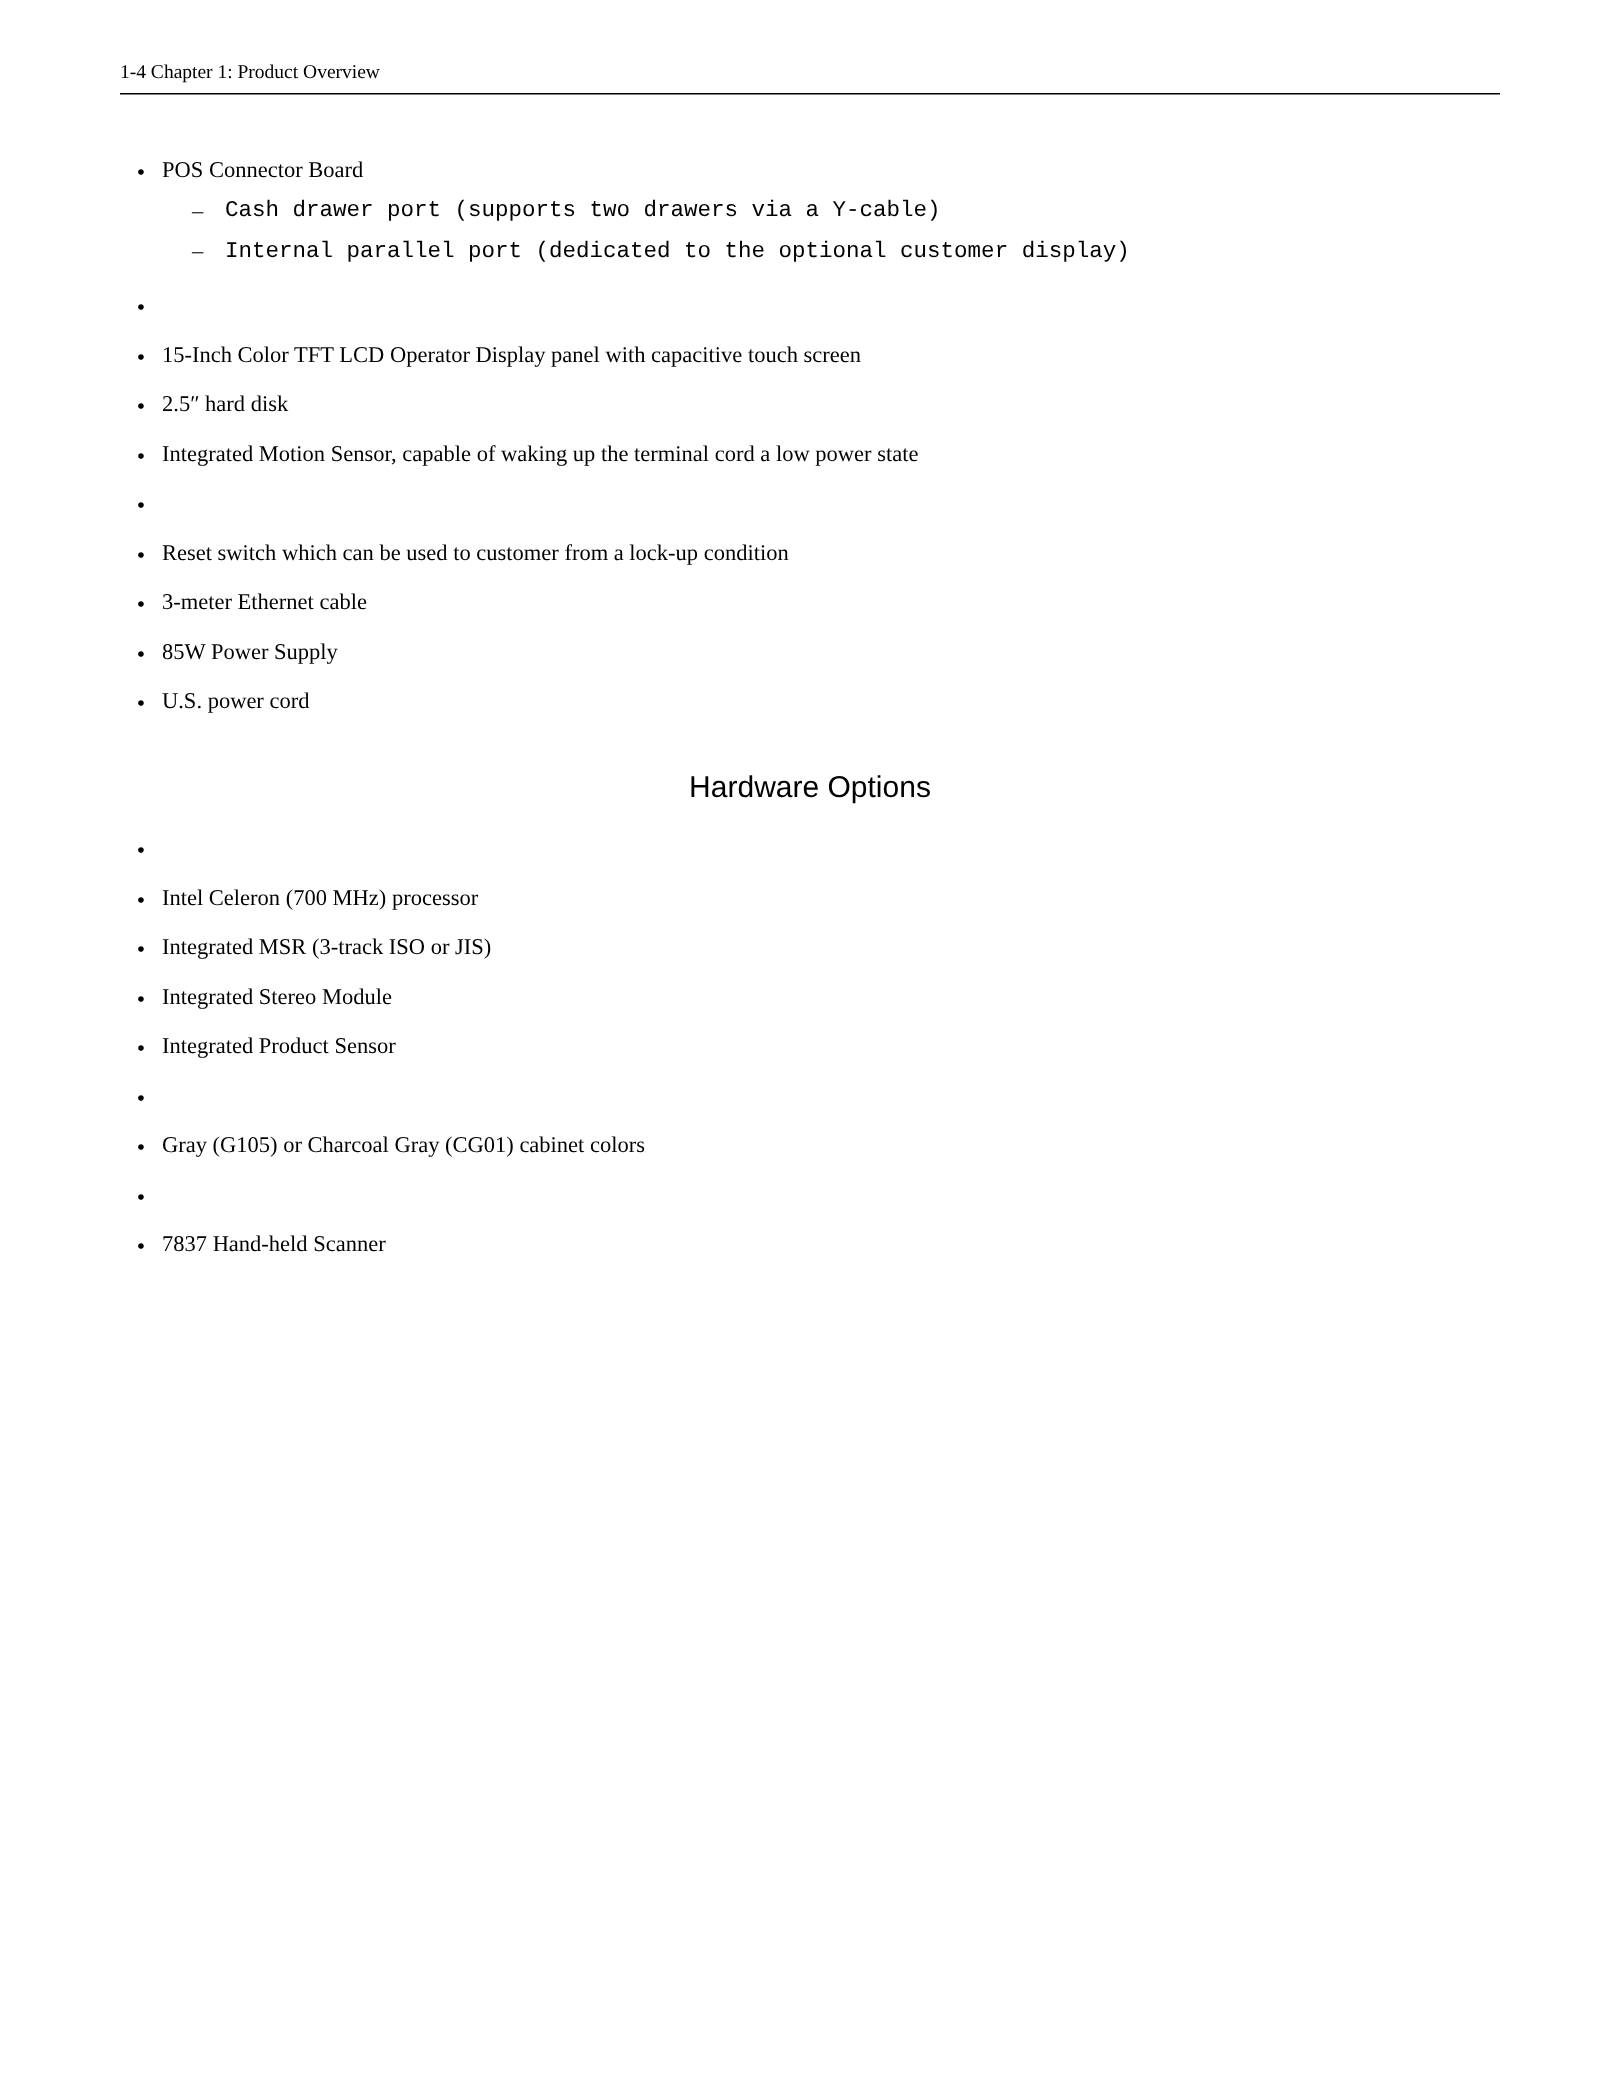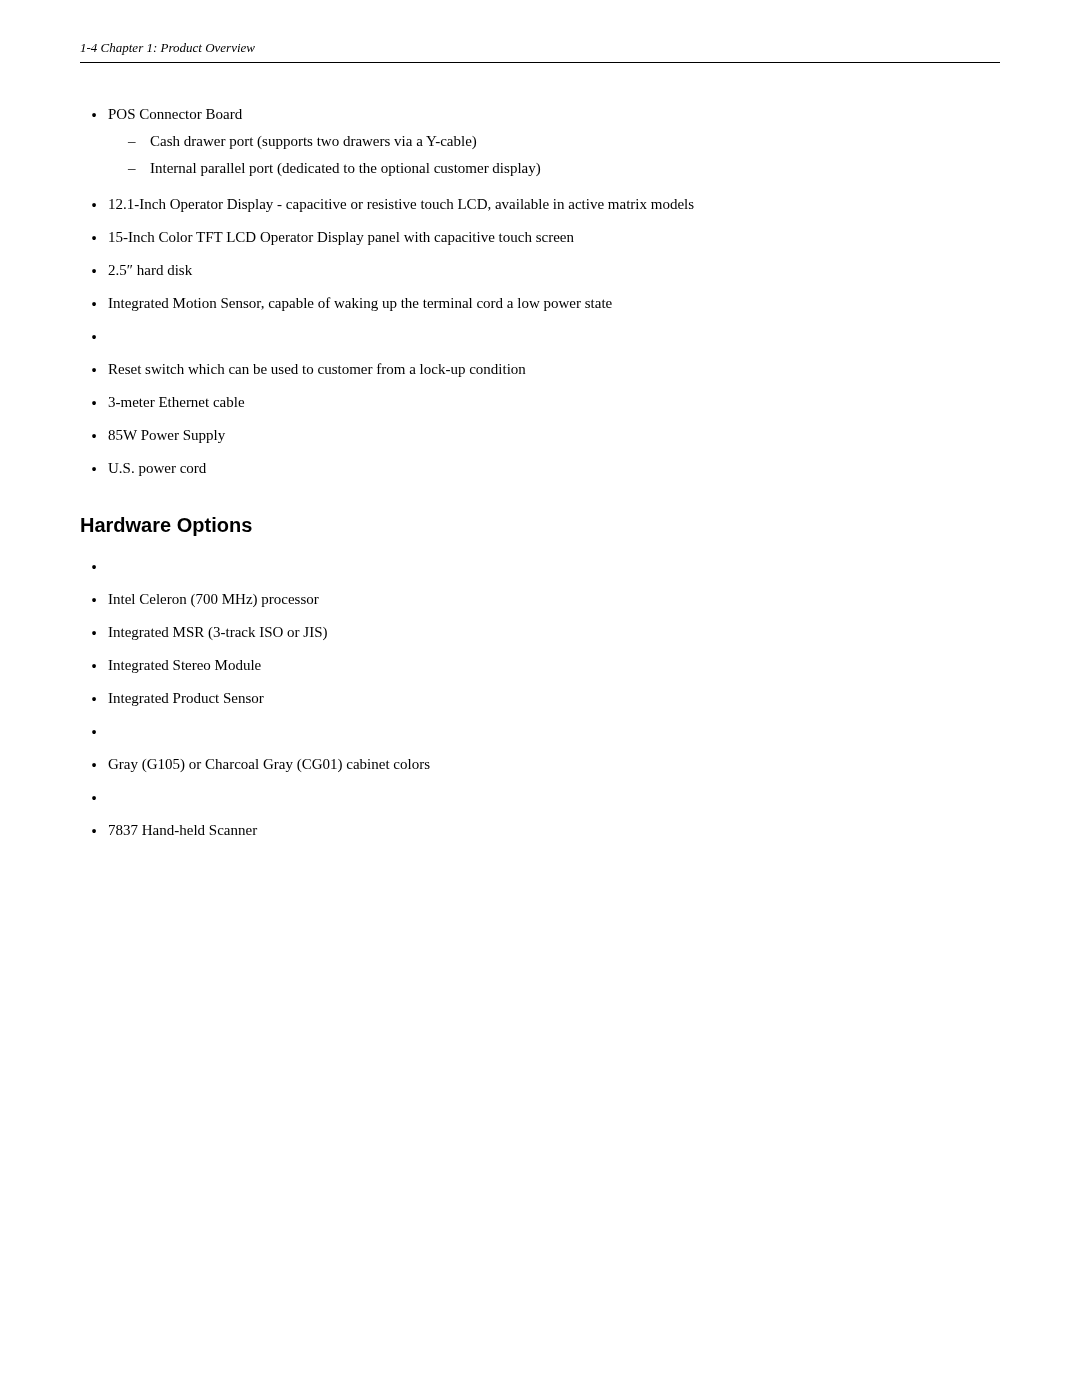--- a/index.html
+++ b/index.html
@@ -27,21 +27,20 @@
     .header {
       display: flex;
       align-items: center;
       border-bottom: 1.5px solid #000;
       padding-bottom: 6px;
       margin-bottom: 30px;
     }
 
     .header-text {
       font-size: 13px;
-      font-style: italic;
       color: #000;
     }
 
     .content {
       padding-top: 10px;
     }
 
     ul.main-list {
       list-style: none;
       margin: 0;
@@ -82,29 +81,31 @@
     }
 
     ul.sub-list > li .dash {
       min-width: 22px;
       font-size: 15px;
     }
 
     ul.sub-list > li .sub-text {
       flex: 1;
       line-height: 1.5;
+      font-family: Liberation Mono, monospace;
     }
 
     .section-title {
       font-family: Arial, Helvetica, sans-serif;
       font-size: 20px;
-      font-weight: bold;
+      font-weight: normal;
       margin-top: 32px;
       margin-bottom: 18px;
       color: #000;
+      text-align: center;
     }
   </style>
 </head>
 <body>
 
 <div class="page">
 
   <div class="header">
     <span class="header-text">1-4    Chapter 1: Product Overview</span>
   </div>
@@ -125,21 +126,20 @@
             <li>
               <span class="dash">–</span>
               <span class="sub-text">Internal parallel port (dedicated to the optional customer display)</span>
             </li>
           </ul>
         </span>
       </li>
 
       <li>
         <span class="bullet">•</span>
-        <span class="item-text">12.1-Inch Operator Display - capacitive or resistive touch LCD, available in active matrix models</span>
       </li>
 
       <li>
         <span class="bullet">•</span>
         <span class="item-text">15-Inch Color TFT LCD Operator Display panel with capacitive touch screen</span>
       </li>
 
       <li>
         <span class="bullet">•</span>
         <span class="item-text">2.5″ hard disk</span>

